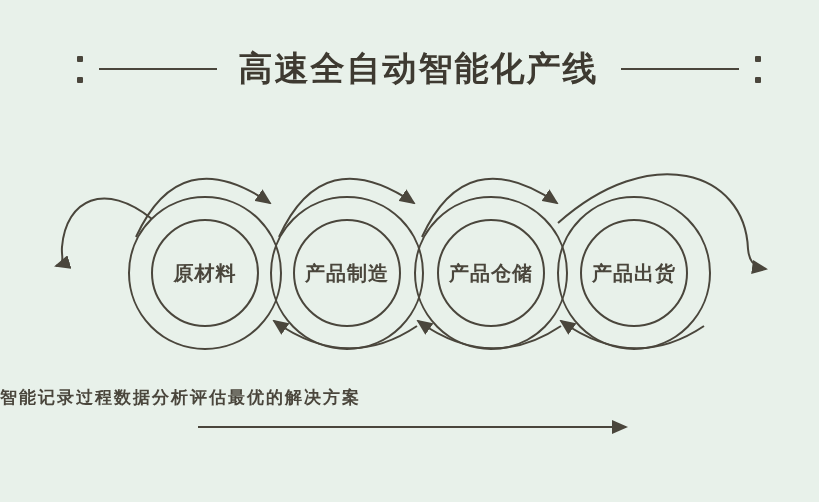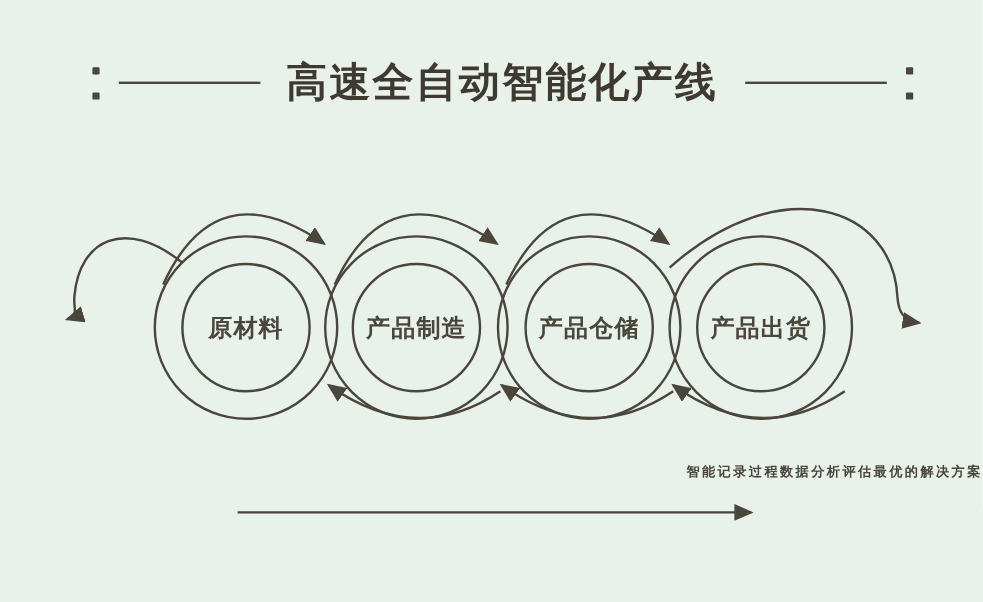--- a/index.html
+++ b/index.html
@@ -16,21 +16,21 @@
   .rule { width:118px; height:2px; background:var(--ink); }
 
   .subtitle { position:absolute; top:103px; width:100%; text-align:center; font-size:16px; font-weight:bold; letter-spacing:1px; color:var(--ink); }
 
   .diagram { position:absolute; top:156px; left:0; color:var(--ink); font-family:inherit; }
   .ring { fill:none; stroke:currentColor; stroke-width:2; }
   .arc  { fill:none; stroke:currentColor; stroke-width:2; }
   .arrow-head { fill:var(--ink); }
   .step-label { font-size:20px; font-weight:bold; fill:currentColor; text-anchor:middle; letter-spacing:1px; }
 
-  .caption { position:absolute; top:386px; width:100%; text-align:right; font-size:11px; font-weight:bold; letter-spacing:2px; color:var(--ink); }
+  .caption { position:absolute; top:386px; width:100%; text-align:left; font-size:17px; font-weight:bold; letter-spacing:2px; color:var(--ink); }
   .caption-arrow { position:absolute; top:418px; left:196px; color:var(--ink); }
 </style>
 </head>
 <body>
 
 <div class="page">
 
   <div class="title-row">
     <div class="deco">
       <div class="dots">

